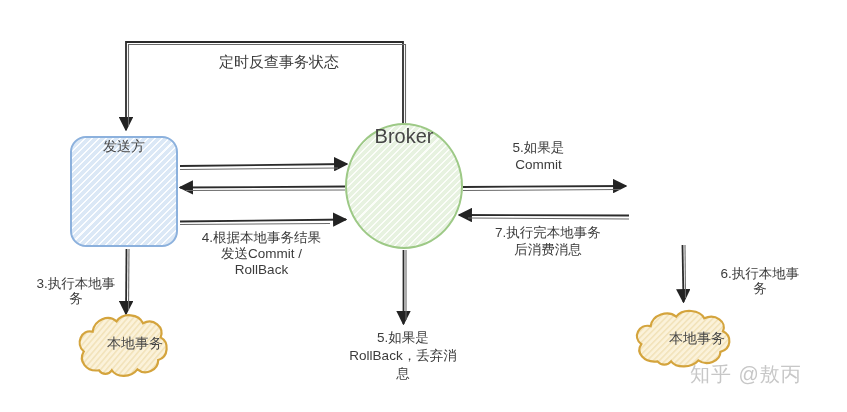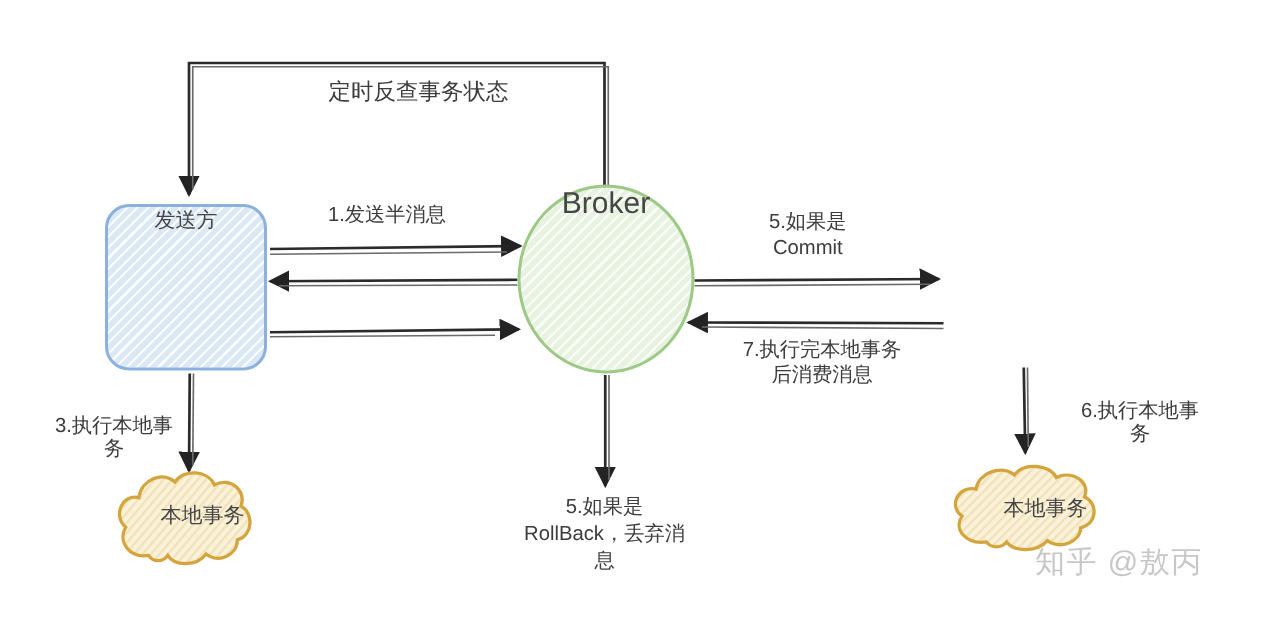--- a/index.html
+++ b/index.html
@@ -122,23 +122,25 @@
     <span>发送方</span>
   </div>
   <div class="node node-broker">
     <span>Broker</span>
   </div>
 
   <div class="cloud-label cloud-label-left">本地事务</div>
   <div class="cloud-label cloud-label-right">本地事务</div>
 
   <div class="edge-label lbl-checkback">定时反查事务状态</div>
-  <div class="edge-label lbl-step1">1.发送半消息</div>
   <div class="edge-label lbl-step3">3.执行本地事
 务</div>
+  <div class="edge-label lbl-step4">4.根据本地事务结果
+发送Commit /
+RollBack</div>
   <div class="edge-label lbl-step5c">5.如果是
 Commit</div>
   <div class="edge-label lbl-step5r">5.如果是
 RollBack，丢弃消
 息</div>
   <div class="edge-label lbl-step6">6.执行本地事
 务</div>
   <div class="edge-label lbl-step7">7.执行完本地事务
 后消费消息</div>
 

